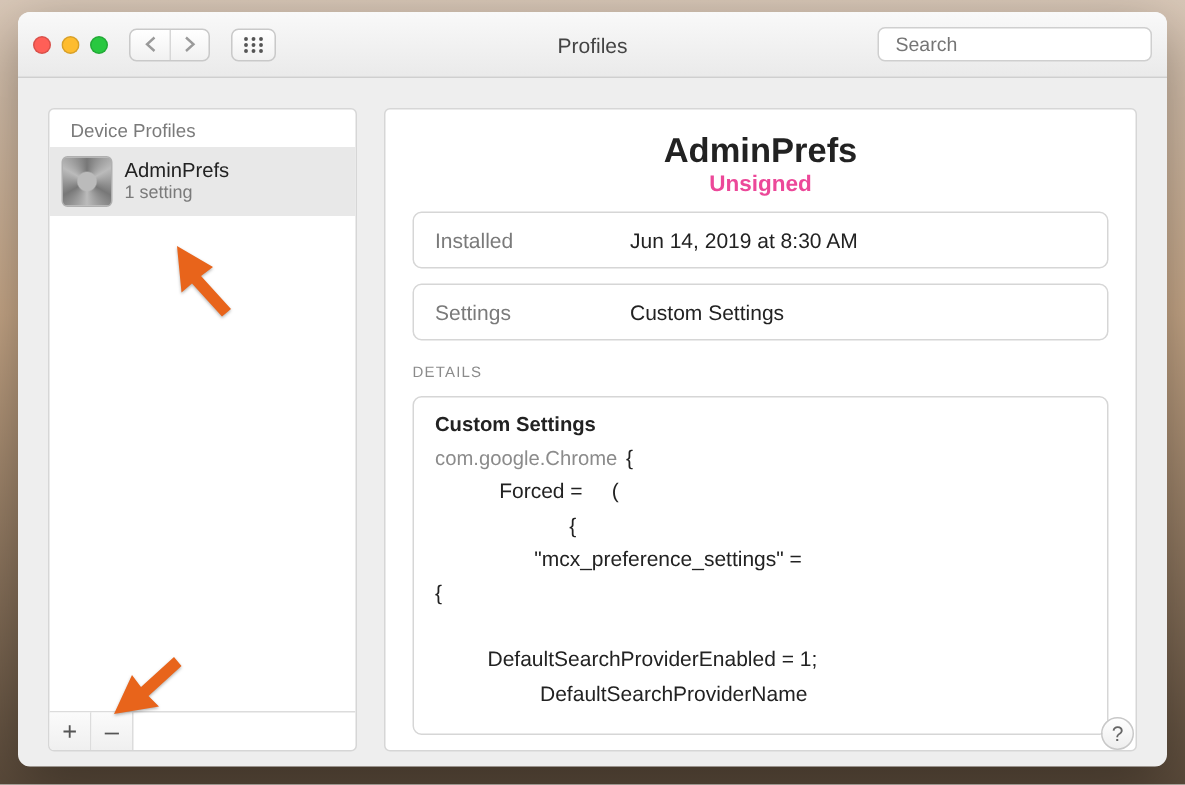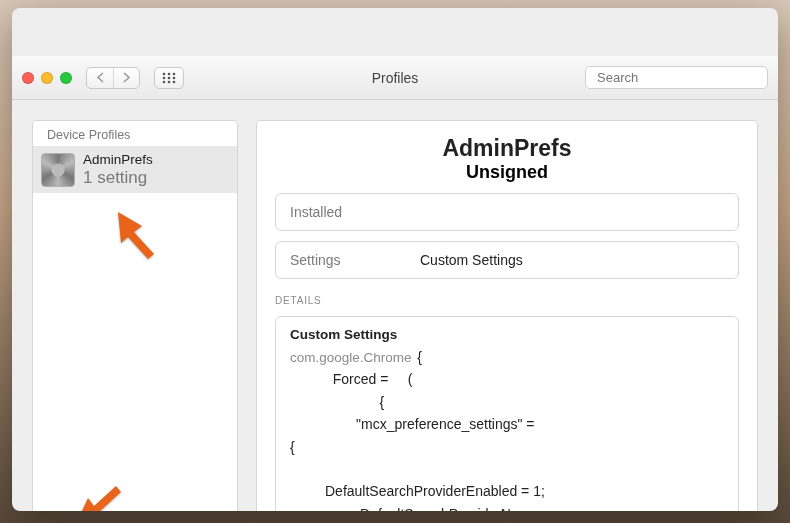--- a/index.html
+++ b/index.html
@@ -12,21 +12,20 @@
     position: absolute; left: 12px; top: 8px; width: 766px; height: 503px;
     background: #eeeeee; border-radius: 8px;
     box-shadow: 0 12px 40px rgba(0,0,0,0.35);
     display: flex; flex-direction: column; overflow: hidden;
   }
   .titlebar {
     height: 44px; background: linear-gradient(#f9f9f9,#eaeaea);
     border-bottom: 1px solid #cfcfcf;
     display: flex; align-items: center; padding: 12px 10px; gap: 8px;
     position: relative;
-    margin-top: 48px;
   }
   .traffic { display: flex; gap: 7px; margin-right: 6px; }
   .tl { width: 12px; height: 12px; border-radius: 50%; border: 0.5px solid rgba(0,0,0,0.15); }
   .tl.red{background:#ff5f57}.tl.yel{background:#febc2e}.tl.grn{background:#28c840}
   .navseg, .gridbtn {
     height: 22px; border: 1px solid #c9c9c9; border-radius: 5px;
     background: linear-gradient(#ffffff,#f1f1f1);
     display:inline-flex; align-items:center; justify-content:center;
   }
   .navseg { display:inline-flex; overflow:hidden; }
@@ -59,38 +58,38 @@
   }
   .picon {
     width:34px;height:34px;border-radius:4px;
     background:
       radial-gradient(circle at 50% 50%, #bbb 0 6px, transparent 7px),
       conic-gradient(from 0deg, #777,#bbb,#777,#bbb,#777,#bbb,#777);
     border:1px solid #b0b0b0;
   }
   .ptxt { display:flex; flex-direction:column; line-height:1.15; }
   .pname { font-size:13.5px; color:#222; }
-  .psub { font-size:17px; color:#7a7a7a; }
+  .psub { font-size:12px; color:#7a7a7a; }
   .sidebar-foot {
     margin-top:auto; height:26px; border-top:1px solid #dcdcdc;
     display:flex;
   }
   .sq {
     width:28px;height:26px;border-right:1px solid #dcdcdc;
     display:flex;align-items:center;justify-content:center;
     font-size:17px;color:#555;background:linear-gradient(#fbfbfb,#efefef);
     cursor:pointer;
   }
   .main {
     flex:1; background:#fff; border:1px solid #d6d6d6; border-radius:4px;
     padding:14px 18px 10px; overflow:hidden; display:flex;flex-direction:column;gap:10px;
   }
   .mhead{text-align:center;}
   .mtitle{font-size:23px;font-weight:700;color:#222;}
-  .munsigned{font-size:18px;font-weight:700;color:#000000;text-align:center;}
+  .munsigned{font-size:15px;font-weight:700;color:#ec4899;text-align:center;}
   .infobox {
     border:1px solid #d6d6d6;border-radius:6px;padding:10px 14px;
     display:flex;gap:12px;font-size:14px;
   }
   .ilabel{width:118px;color:#7a7a7a;}
   .ival{color:#222;}
   .dhdr{font-size:10px;letter-spacing:0.8px;color:#8b8b8b;margin-top:6px;}
   .dbox{
     border:1px solid #d6d6d6;border-radius:6px;padding:10px 14px;
     font-size:13.5px;color:#222;flex:1;overflow:hidden;
@@ -194,20 +193,21 @@
     </div>
 
     <div class="main">
       <div class="mhead">
         <div class="mtitle">AdminPrefs</div>
         <div class="munsigned">Unsigned</div>
       </div>
 
       <div class="infobox">
         <div class="ilabel">Installed</div>
+        <div class="ival">Jun 14, 2019 at 8:30 AM</div>
       </div>
       <div class="infobox">
         <div class="ilabel">Settings</div>
         <div class="ival">Custom Settings</div>
       </div>
 
       <div class="dhdr">DETAILS</div>
       <div class="dbox">
         <div class="dtitle">Custom Settings</div>
         <div>

